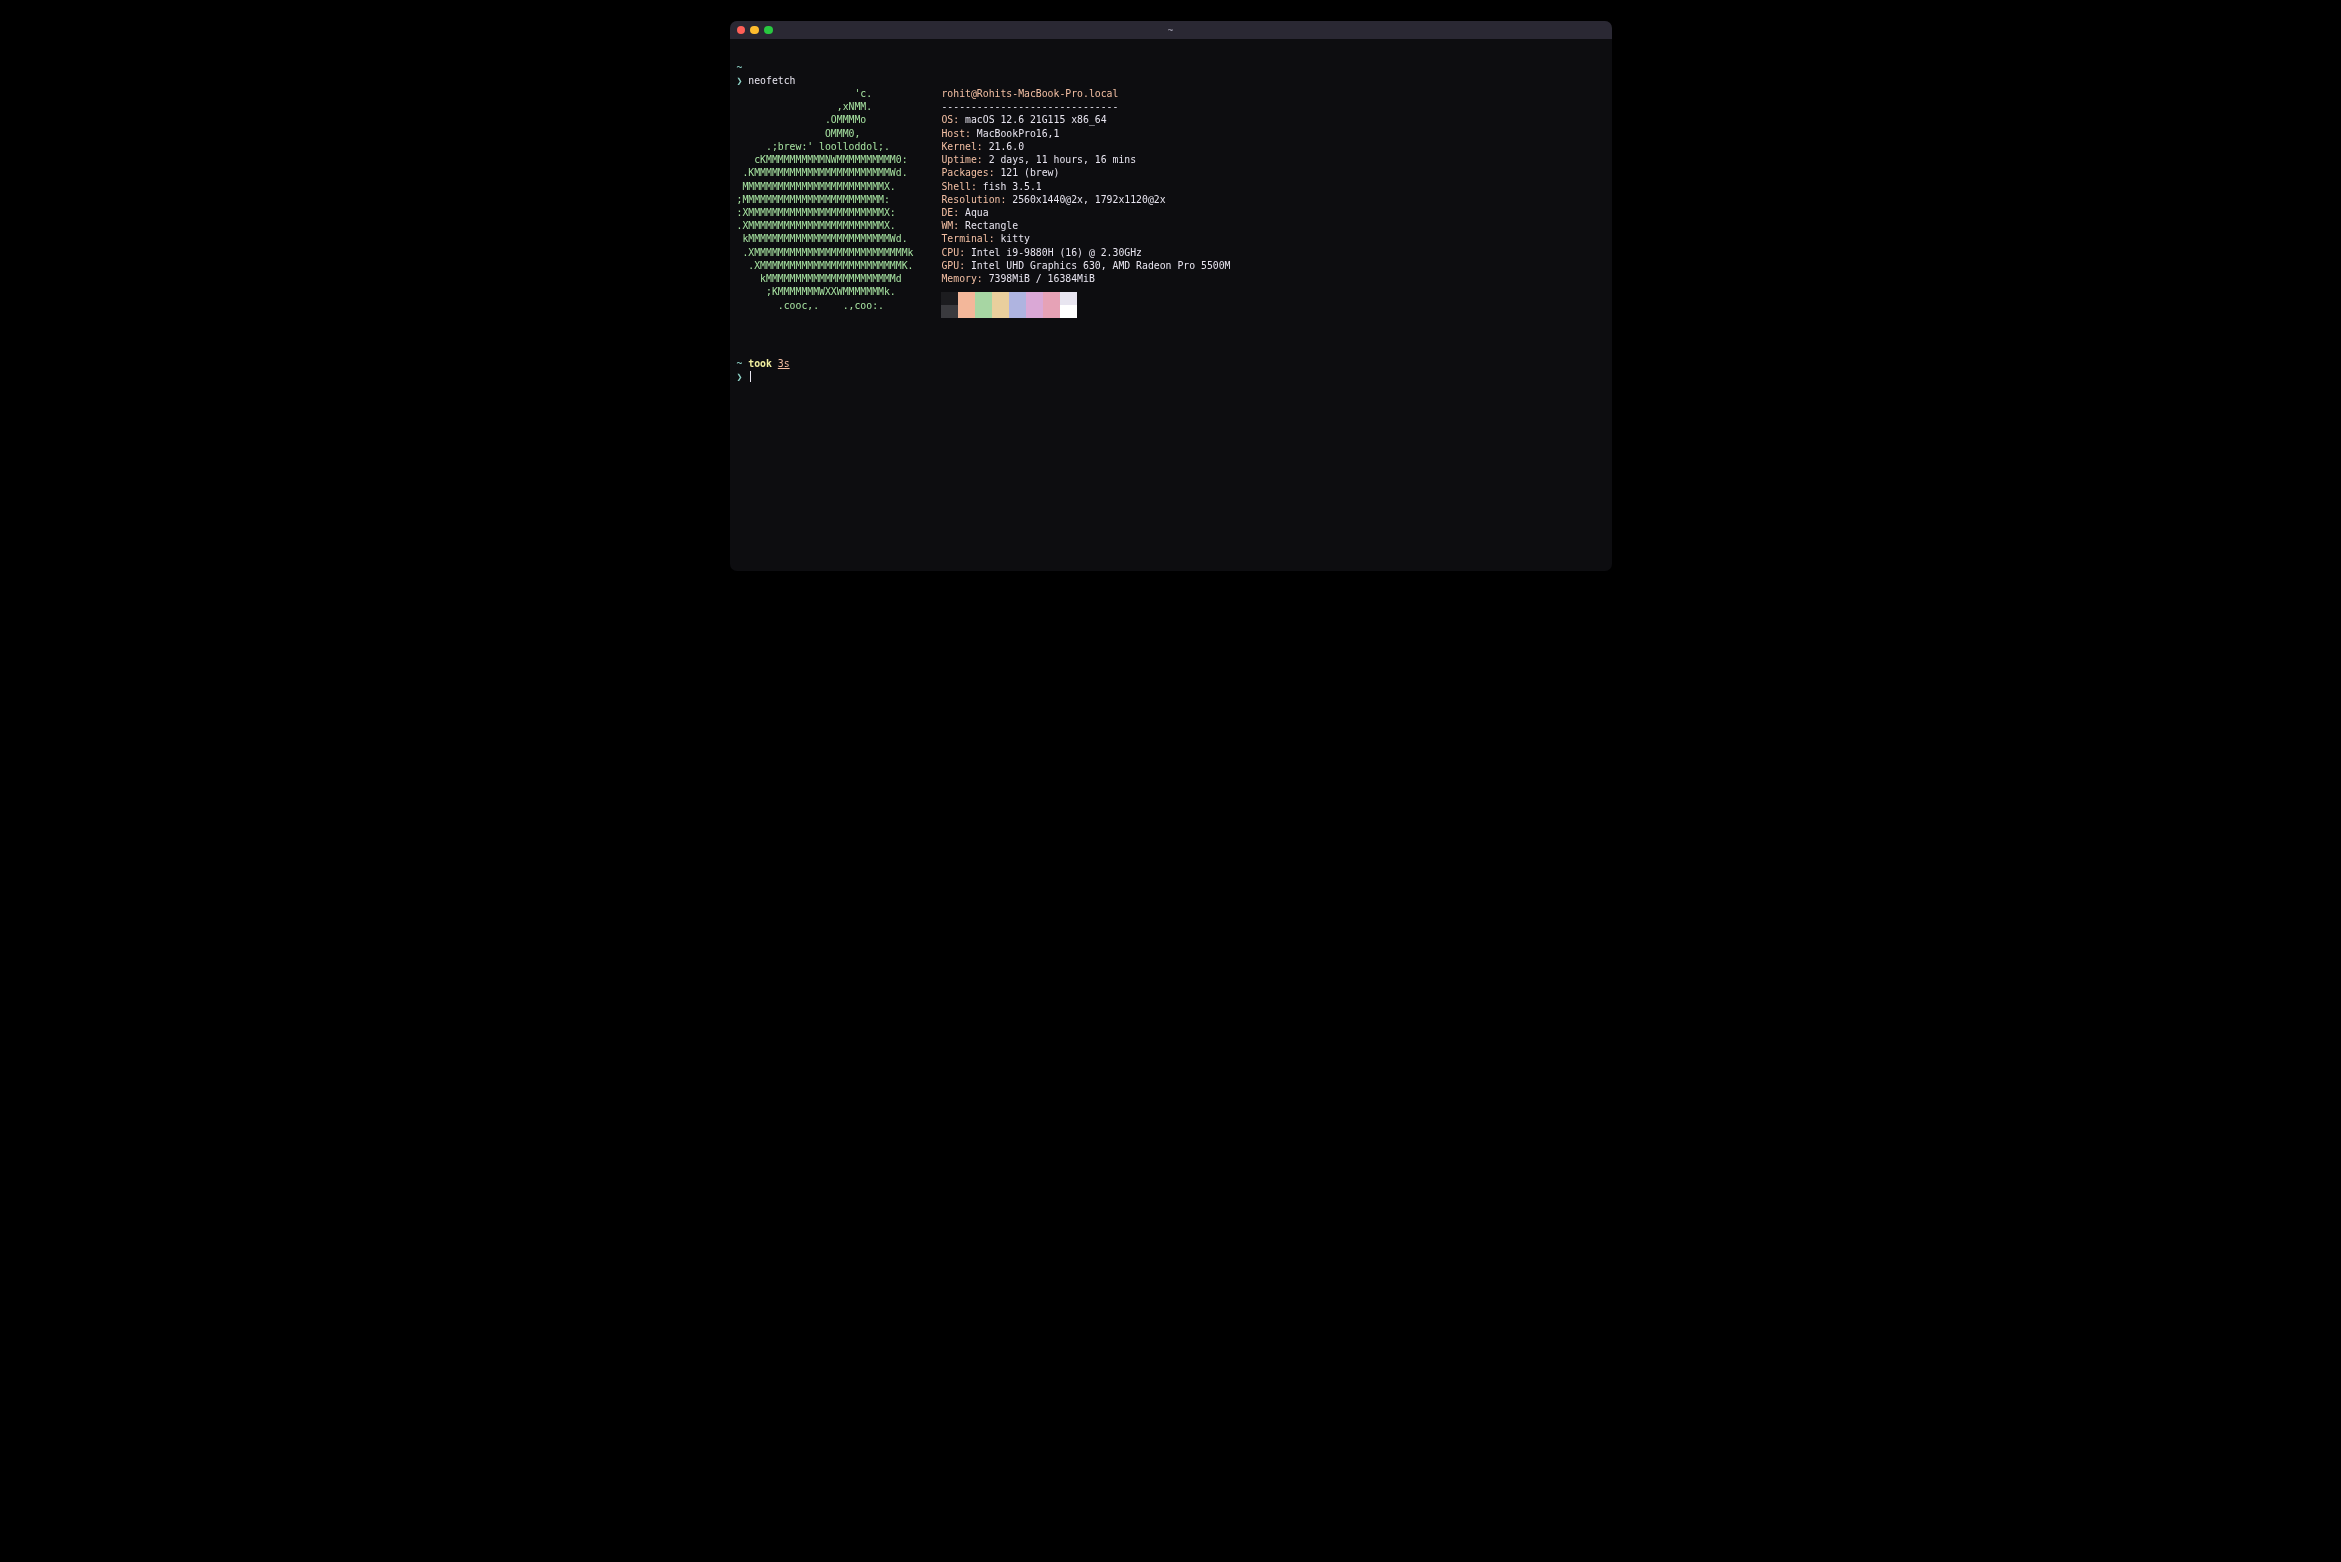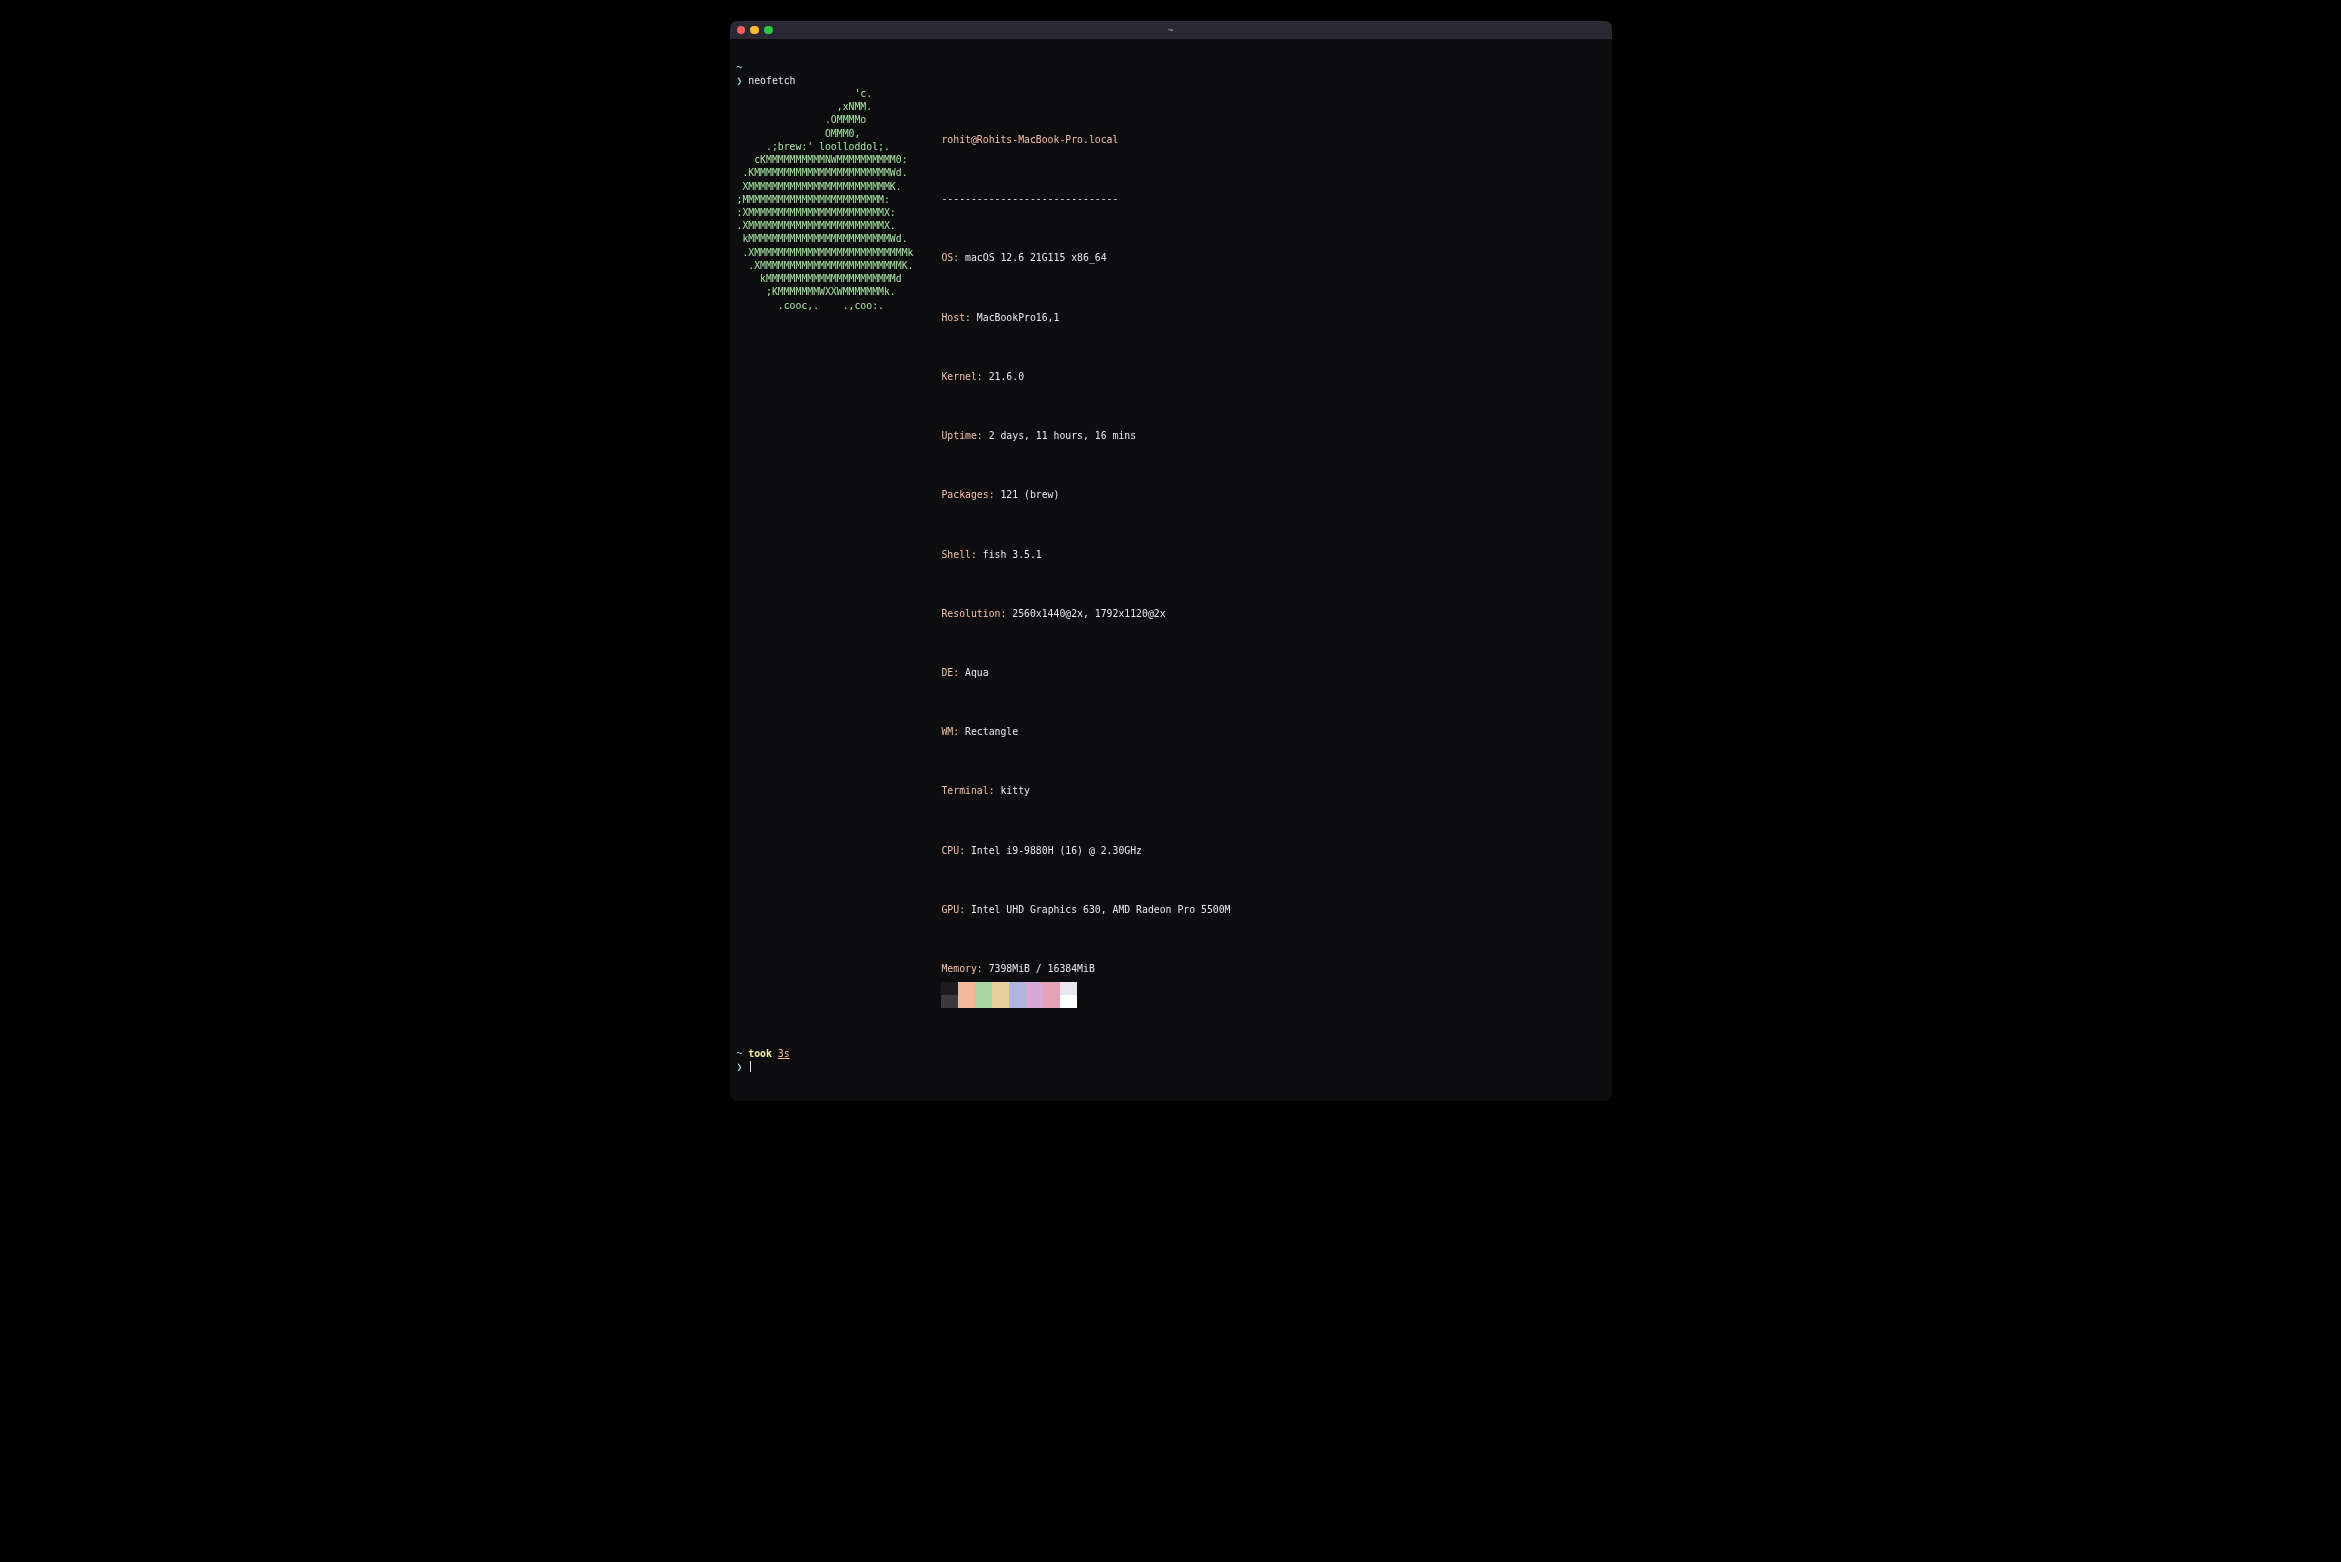--- a/index.html
+++ b/index.html
@@ -74,21 +74,21 @@
   .swatch-row { display: flex; }
   .swatch { width: 17px; height: 12.6px; }
   .cursor {
     display: inline-block;
     width: 0.7px;
     height: 10.5px;
     background: #e8e5f0;
     vertical-align: -1.4px;
     margin-left: 1.4px;
   }
-  .info-line { display: block; margin-top: 46px; }
+  .info-line { display: block; }
 </style>
 </head>
 <body>
 
 <div class="window">
 
   <div class="titlebar">
     <div class="traffic-lights">
       <span class="light close"></span>
       <span class="light minimize"></span>
@@ -100,21 +100,21 @@
   <div class="term-body">
 <span class="cwd">~</span>
 <span class="prompt">❯</span> <span class="cmd">neofetch</span>
 <div class="row"><span class="logo"><span>                    'c.</span>
 <span>                 ,xNMM.</span>
 <span>               .OMMMMo</span>
 <span>               OMMM0,</span>
 <span>     .;brew:' loolloddol;.</span>
 <span>   cKMMMMMMMMMMNWMMMMMMMMMM0:</span>
 <span> .KMMMMMMMMMMMMMMMMMMMMMMMWd.</span>
-<span> XMMMMMMMMMMMMMMMMMMMMMMMMK.</span>
+<span> MMMMMMMMMMMMMMMMMMMMMMMMX.</span>
 <span>;MMMMMMMMMMMMMMMMMMMMMMMM:</span>
 <span>:XMMMMMMMMMMMMMMMMMMMMMMMX:</span>
 <span>.XMMMMMMMMMMMMMMMMMMMMMMMX.</span>
 <span> kMMMMMMMMMMMMMMMMMMMMMMMMWd.</span>
 <span> .XMMMMMMMMMMMMMMMMMMMMMMMMMMk</span>
 <span>  .XMMMMMMMMMMMMMMMMMMMMMMMMK.</span>
 <span>    kMMMMMMMMMMMMMMMMMMMMMMd</span>
 <span>     ;KMMMMMMMWXXWMMMMMMMk.</span>
 <span>       .cooc,.    .,coo:.</span></span><span class="info"><span class="info-line"><span class="user">rohit@Rohits-MacBook-Pro.local</span></span><span class="info-line"><span class="sep">------------------------------</span></span><span class="info-line"><span class="key">OS</span><span class="colon">: </span><span class="val">macOS 12.6 21G115 x86_64</span></span><span class="info-line"><span class="key">Host</span><span class="colon">: </span><span class="val">MacBookPro16,1</span></span><span class="info-line"><span class="key">Kernel</span><span class="colon">: </span><span class="val">21.6.0</span></span><span class="info-line"><span class="key">Uptime</span><span class="colon">: </span><span class="val">2 days, 11 hours, 16 mins</span></span><span class="info-line"><span class="key">Packages</span><span class="colon">: </span><span class="val">121 (brew)</span></span><span class="info-line"><span class="key">Shell</span><span class="colon">: </span><span class="val">fish 3.5.1</span></span><span class="info-line"><span class="key">Resolution</span><span class="colon">: </span><span class="val">2560x1440@2x, 1792x1120@2x</span></span><span class="info-line"><span class="key">DE</span><span class="colon">: </span><span class="val">Aqua</span></span><span class="info-line"><span class="key">WM</span><span class="colon">: </span><span class="val">Rectangle</span></span><span class="info-line"><span class="key">Terminal</span><span class="colon">: </span><span class="val">kitty</span></span><span class="info-line"><span class="key">CPU</span><span class="colon">: </span><span class="val">Intel i9-9880H (16) @ 2.30GHz</span></span><span class="info-line"><span class="key">GPU</span><span class="colon">: </span><span class="val">Intel UHD Graphics 630, AMD Radeon Pro 5500M</span></span><span class="info-line"><span class="key">Memory</span><span class="colon">: </span><span class="val">7398MiB / 16384MiB</span></span><div class="palette"><div class="swatch-row"><span class="swatch" style="background: rgb(28, 28, 31);"></span><span class="swatch" style="background: rgb(243, 183, 154);"></span><span class="swatch" style="background: rgb(167, 214, 163);"></span><span class="swatch" style="background: rgb(233, 207, 157);"></span><span class="swatch" style="background: rgb(175, 180, 224);"></span><span class="swatch" style="background: rgb(218, 168, 214);"></span><span class="swatch" style="background: rgb(230, 162, 182);"></span><span class="swatch" style="background: rgb(232, 229, 240);"></span></div><div class="swatch-row"><span class="swatch" style="background: rgb(58, 58, 62);"></span><span class="swatch" style="background: rgb(243, 183, 154);"></span><span class="swatch" style="background: rgb(167, 214, 163);"></span><span class="swatch" style="background: rgb(233, 207, 157);"></span><span class="swatch" style="background: rgb(175, 180, 224);"></span><span class="swatch" style="background: rgb(218, 168, 214);"></span><span class="swatch" style="background: rgb(230, 162, 182);"></span><span class="swatch" style="background: rgb(255, 255, 255);"></span></div></div></span></div>
 

